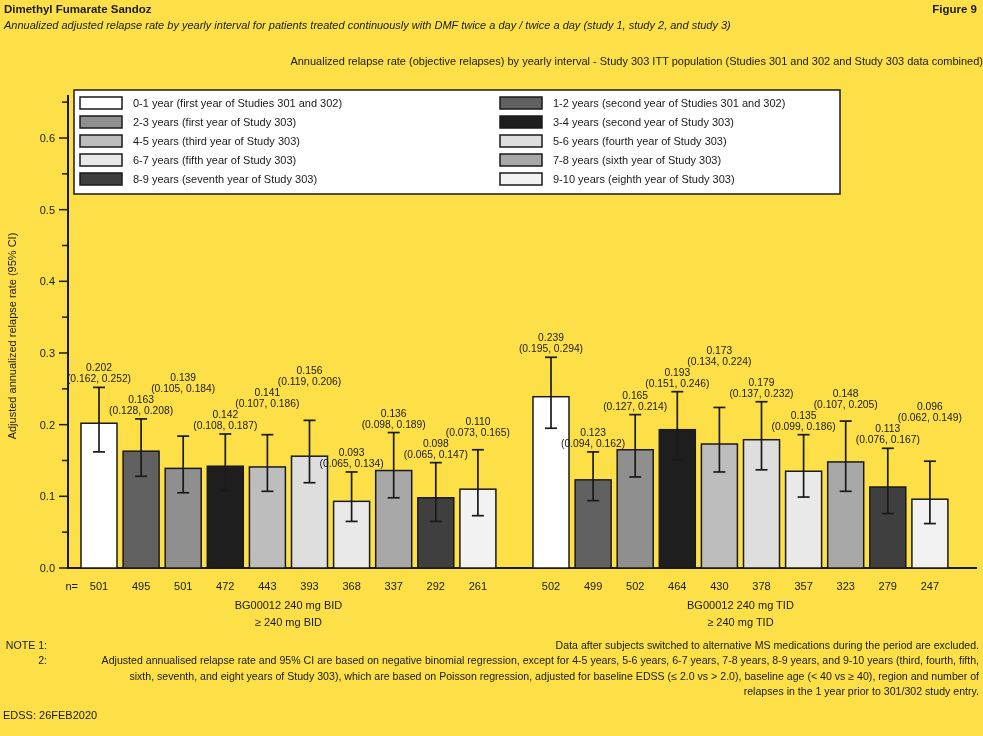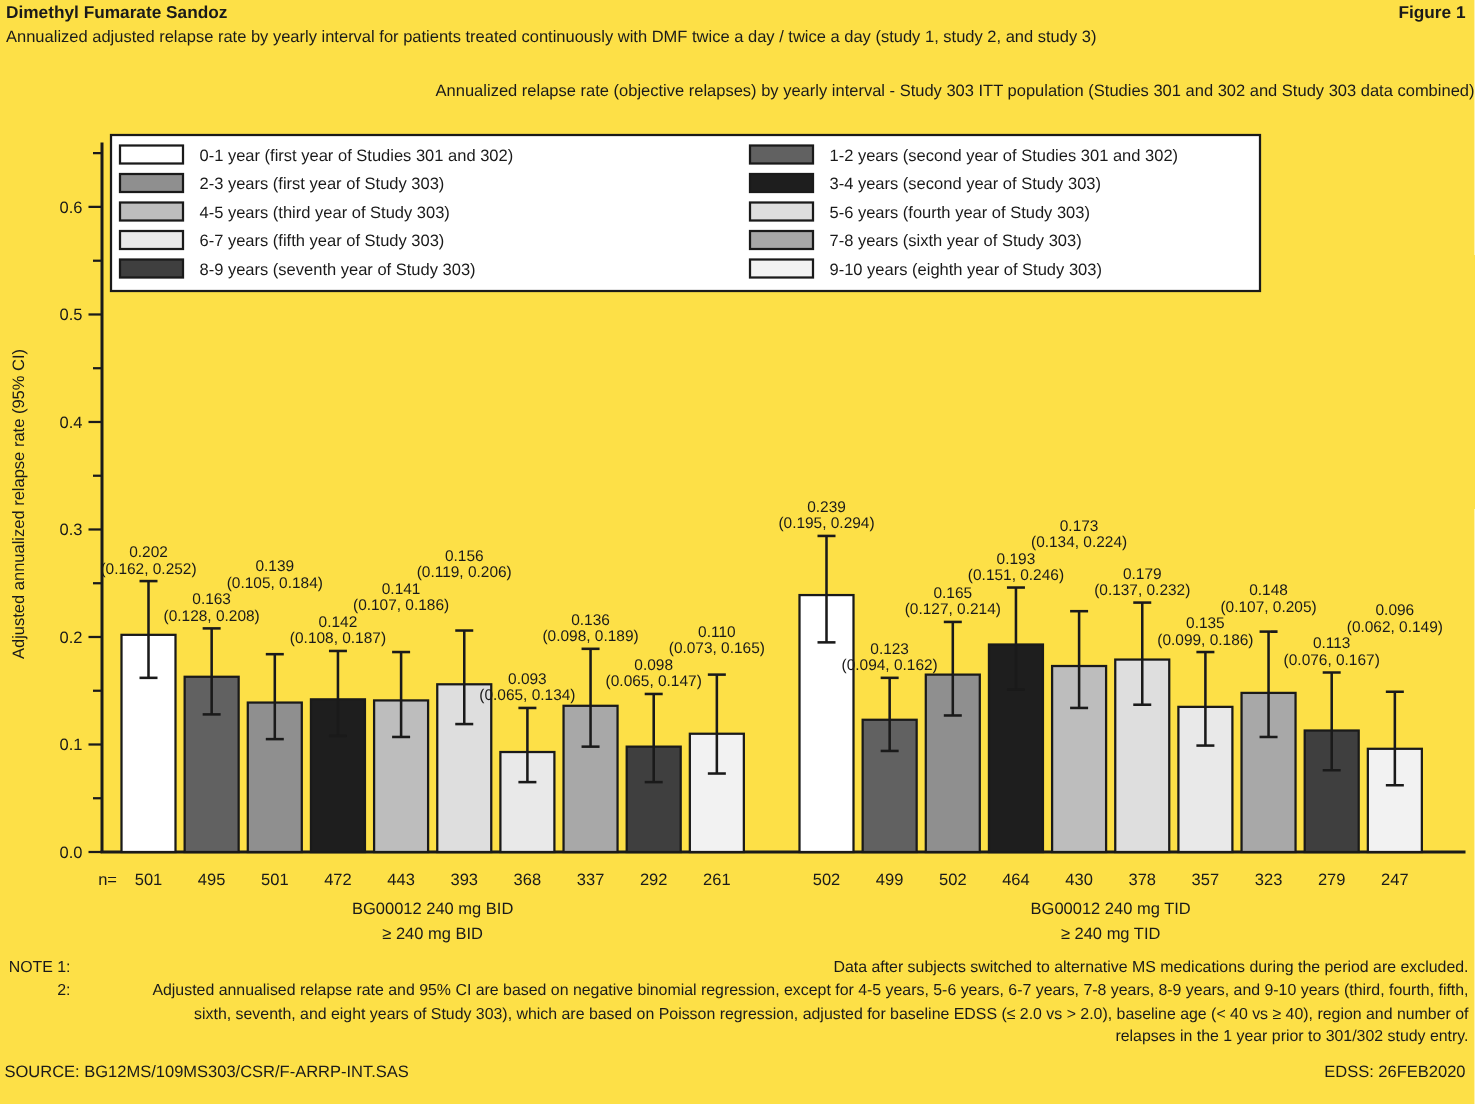--- a/index.html
+++ b/index.html
@@ -2,38 +2,38 @@
 <html><head>
 <meta charset="utf-8">
 <style>
   html,body{margin:0;padding:0;background:#ffffff;}
   .page{
     position:relative;width:983px;height:736px;background:#fde047;
     font-family:"Liberation Sans",sans-serif;color:#1a1a1a;overflow:hidden;
   }
   .hdr{position:absolute;top:3px;left:4px;right:6px;display:flex;justify-content:space-between;
        font-size:11.5px;font-weight:bold;}
-  .subtitle{position:absolute;top:19px;left:4px;right:6px;font-size:11px;}
+  .subtitle{position:absolute;top:19px;left:4px;right:6px;font-size:11px;font-style:italic;}
   .chart-title{position:absolute;top:55px;left:0;width:983px;text-align:right;font-size:11px;}
   #chart{position:absolute;top:78px;left:0;}
   svg text{fill:#1a1a1a;font-family:"Liberation Sans",sans-serif;}
   .notes{position:absolute;top:638px;left:3px;width:976px;font-size:10.6px;line-height:15.4px;}
   .note-row{display:flex;gap:45px;}
   .note-label{flex:0 0 44px;text-align:right;white-space:pre;margin-right:5px;}
   .note-text{flex:1;text-align:right;}
   .source-row{position:absolute;top:709px;left:3px;right:6px;display:flex;justify-content:space-between;
               font-size:11px;}
 </style>
 </head>
 <body>
 
 <div class="page">
   <div class="hdr">
     <span>Dimethyl Fumarate Sandoz</span>
-    <span>Figure 1</span>
+    <span>Figure 9</span>
   </div>
   <div class="subtitle">Annualized adjusted relapse rate by yearly interval for patients treated continuously with DMF twice a day / twice a day (study 1, study 2, and study 3)</div>
   <div class="chart-title">Annualized relapse rate (objective relapses) by yearly interval - Study 303 ITT population (Studies 301 and 302 and Study 303 data combined)</div>
   <svg id="chart" width="983" height="556">
       <line x1="68" y1="17" x2="68" y2="490" stroke="#1a1a1a" stroke-width="2"></line>
       <line x1="67" y1="490" x2="977" y2="490" stroke="#1a1a1a" stroke-width="2"></line>
       <line x1="59" y1="490" x2="68" y2="490" stroke="#1a1a1a" stroke-width="1.5"></line>
       <text x="55" y="494" font-size="11" text-anchor="end">0.0</text>
       <line x1="59" y1="418.33" x2="68" y2="418.33" stroke="#1a1a1a" stroke-width="1.5"></line>
       <text x="55" y="422.33" font-size="11" text-anchor="end">0.1</text>
@@ -226,16 +226,15 @@
       <div class="note-row">
         <div class="note-label">NOTE 1:</div>
         <div class="note-text">Data after subjects switched to alternative MS medications during the period are excluded.</div>
       </div>
       <div class="note-row">
         <div class="note-label">2:</div>
         <div class="note-text">Adjusted annualised relapse rate and 95% CI are based on negative binomial regression, except for 4-5 years, 5-6 years, 6-7 years, 7-8 years, 8-9 years, and 9-10 years (third, fourth, fifth, sixth, seventh, and eight years of Study 303), which are based on Poisson regression, adjusted for baseline EDSS (≤ 2.0 vs &gt; 2.0), baseline age (&lt; 40 vs ≥ 40), region and number of relapses in the 1 year prior to 301/302 study entry.</div>
       </div>
     </div>
   <div class="source-row">
-    <span>SOURCE: BG12MS/109MS303/CSR/F-ARRP-INT.SAS</span>
     <span>EDSS: 26FEB2020</span>
   </div>
 </div>
 
 </body></html>

